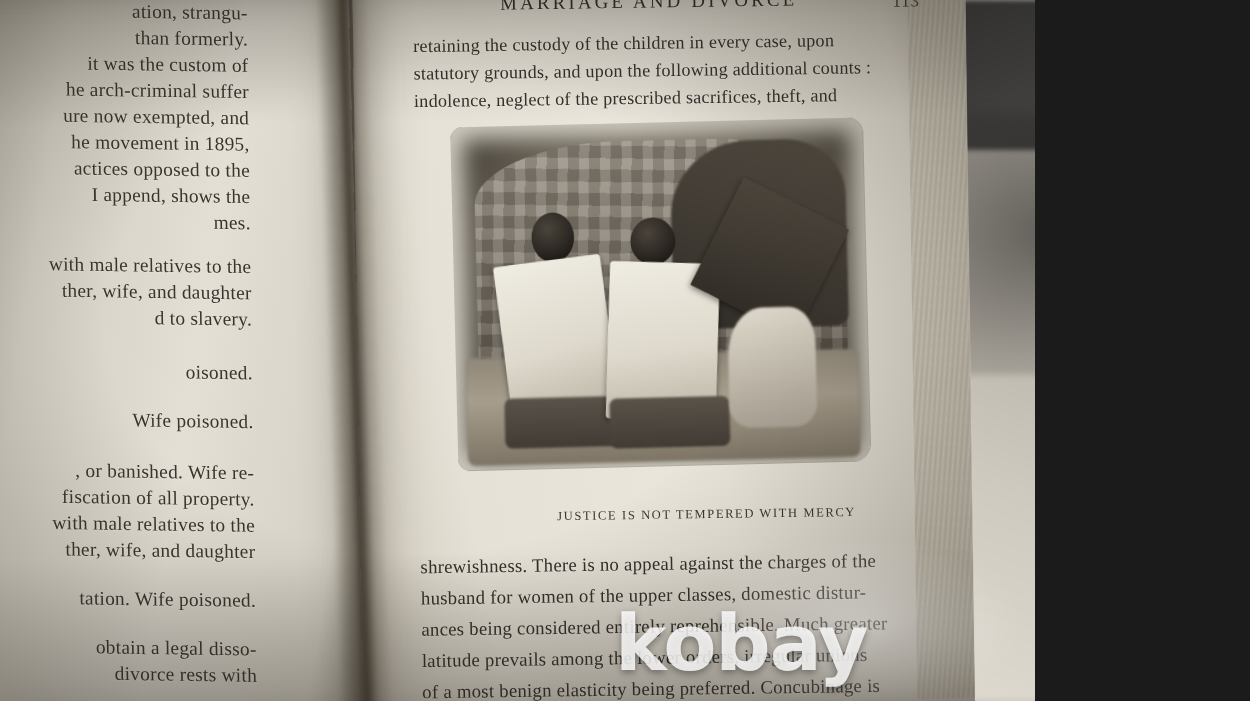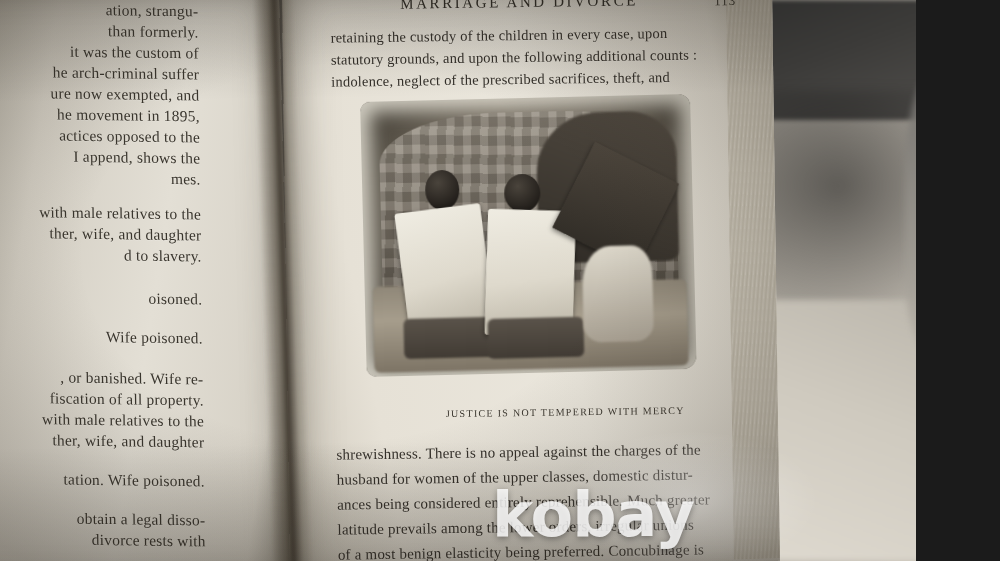--- a/index.html
+++ b/index.html
@@ -2,21 +2,21 @@
 <html><head>
 <meta charset="utf-8">
 <style>
   html, body {
     margin: 0;
     padding: 0;
     background: #1b1b1b;
   }
   #scene {
     position: relative;
-    width: 916px;
+    width: 828px;
     height: 561px;
     overflow: hidden;
     background: #6d6a63;
     font-family: "Liberation Serif", serif;
   }
 
   
   .desk {
     position: absolute;
     inset: 0;

